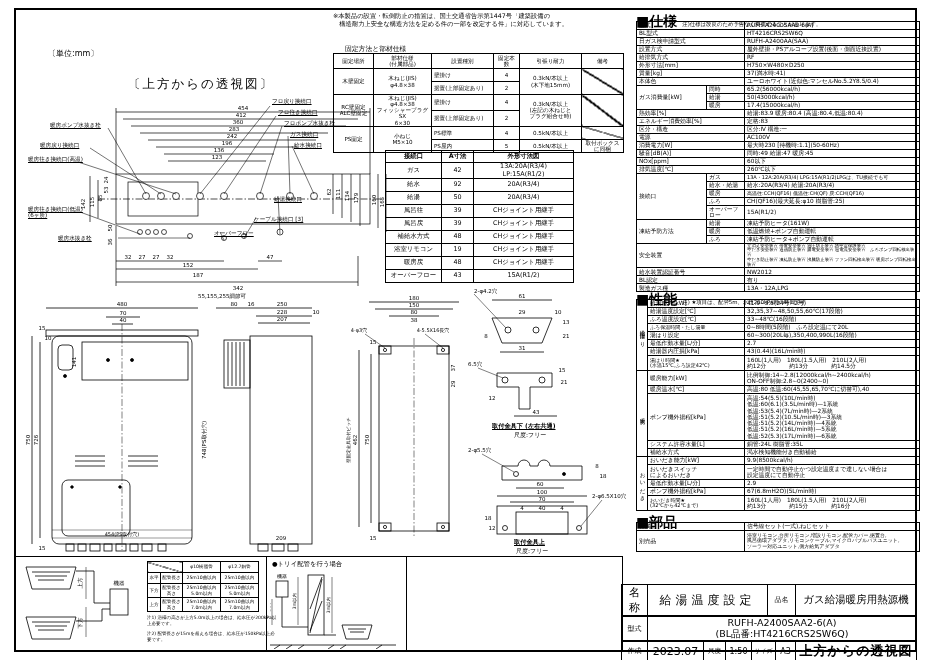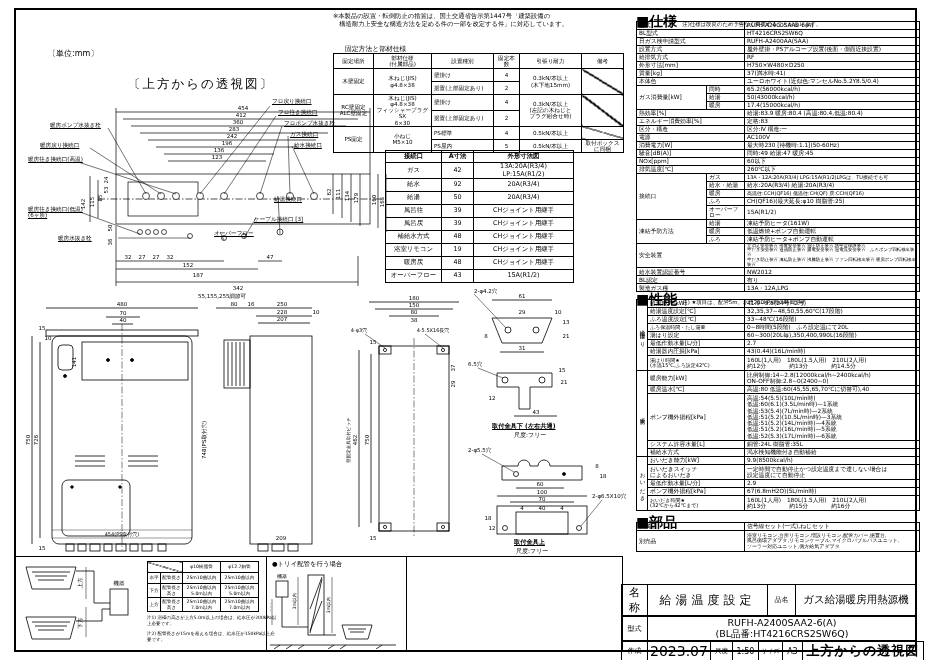--- a/index.html
+++ b/index.html
@@ -900,21 +900,21 @@
           <col style="width:56px">
           <col style="width:22px">
           <col style="width:26px">
           <col style="width:24px">
           <col style="width:20px">
           <col style="width:121px">
         </colgroup>
       <tbody>
           <tr style="height:15px;">
         <td style="font-size:7px;">作成</td>
-        <td style="font-size:14px;">2023.07</td>
+        <td style="font-size:11px;">2023.07</td>
         <td style="font-size:6.5px;">尺度</td>
         <td style="font-size:8px;">1:50</td>
         <td style="font-size:6px;">サイズ</td>
         <td style="font-size:8px;">A3</td>
         <td style="font-size:13px;font-weight:bold;letter-spacing:1px;">上方からの透視図</td>
       </tr>
     </tbody>
       </table>
   </div>
 </div>

